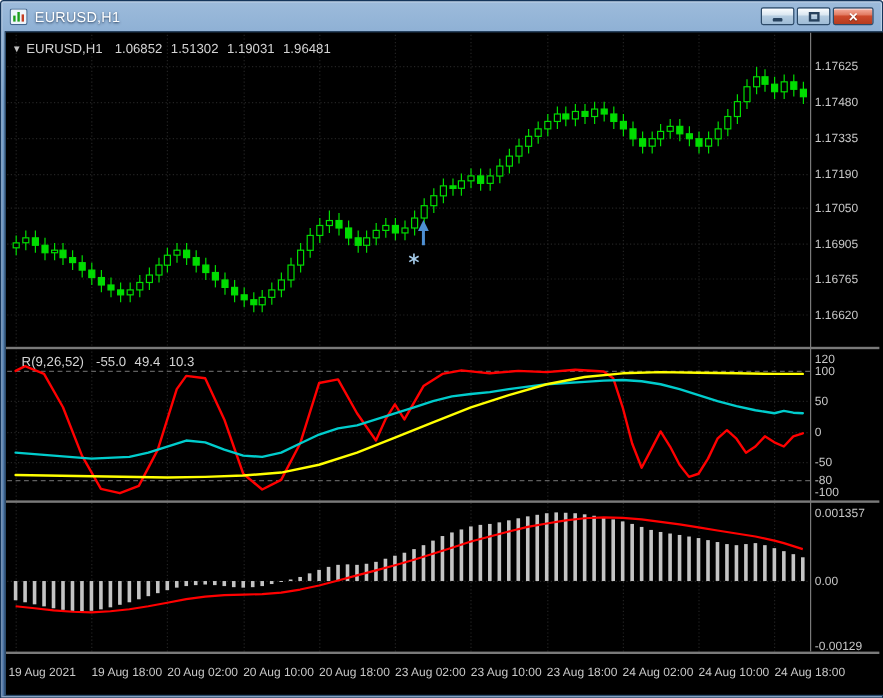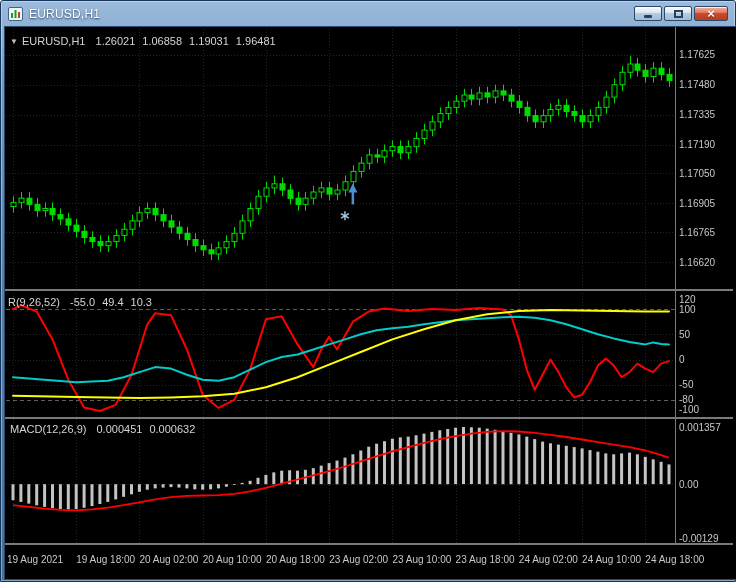--- a/index.html
+++ b/index.html
@@ -396,26 +396,22 @@
           <text x="387.3809523809524" y="536" fill="#c8c8c8" font-size="10px" font-family="&quot;Liberation Sans&quot;,&quot;DejaVu Sans&quot;,sans-serif" text-anchor="start">23 Aug 10:00</text>
           <text x="450.61904761904765" y="536" fill="#c8c8c8" font-size="10px" font-family="&quot;Liberation Sans&quot;,&quot;DejaVu Sans&quot;,sans-serif" text-anchor="start">23 Aug 18:00</text>
           <text x="513.8571428571429" y="536" fill="#c8c8c8" font-size="10px" font-family="&quot;Liberation Sans&quot;,&quot;DejaVu Sans&quot;,sans-serif" text-anchor="start">24 Aug 02:00</text>
           <text x="577.0952380952381" y="536" fill="#c8c8c8" font-size="10px" font-family="&quot;Liberation Sans&quot;,&quot;DejaVu Sans&quot;,sans-serif" text-anchor="start">24 Aug 10:00</text>
           <text x="640.3333333333334" y="536" fill="#c8c8c8" font-size="10px" font-family="&quot;Liberation Sans&quot;,&quot;DejaVu Sans&quot;,sans-serif" text-anchor="start">24 Aug 18:00</text>
         </g>
       </svg>
 
     <div class="overlay" style="top:8px;left:5px">
       <span class="tri">▼</span><span>EURUSD,H1</span>
-      <span class="val">1.26021</span><span class="val">1.06858</span><span class="val">1.19031</span><span class="val">1.96481</span>
+      <span class="val">1.06852</span><span class="val">1.51302</span><span class="val">1.19031</span><span class="val">1.96481</span>
     </div>
 
-    <div class="overlay" style="top:269px;left:3px">
+    <div class="overlay" style="top:269px;left:13px">
       <span>R(9,26,52)</span>
       <span class="val">-55.0</span><span class="val">49.4</span><span class="val">10.3</span>
     </div>
 
-    <div class="overlay" style="top:396px;left:5px">
-      <span>MACD(12,26,9)</span>
-      <span class="val">0.000451</span><span class="val">0.000632</span>
-    </div>
   </div>
 </div>
 
 </body></html>

